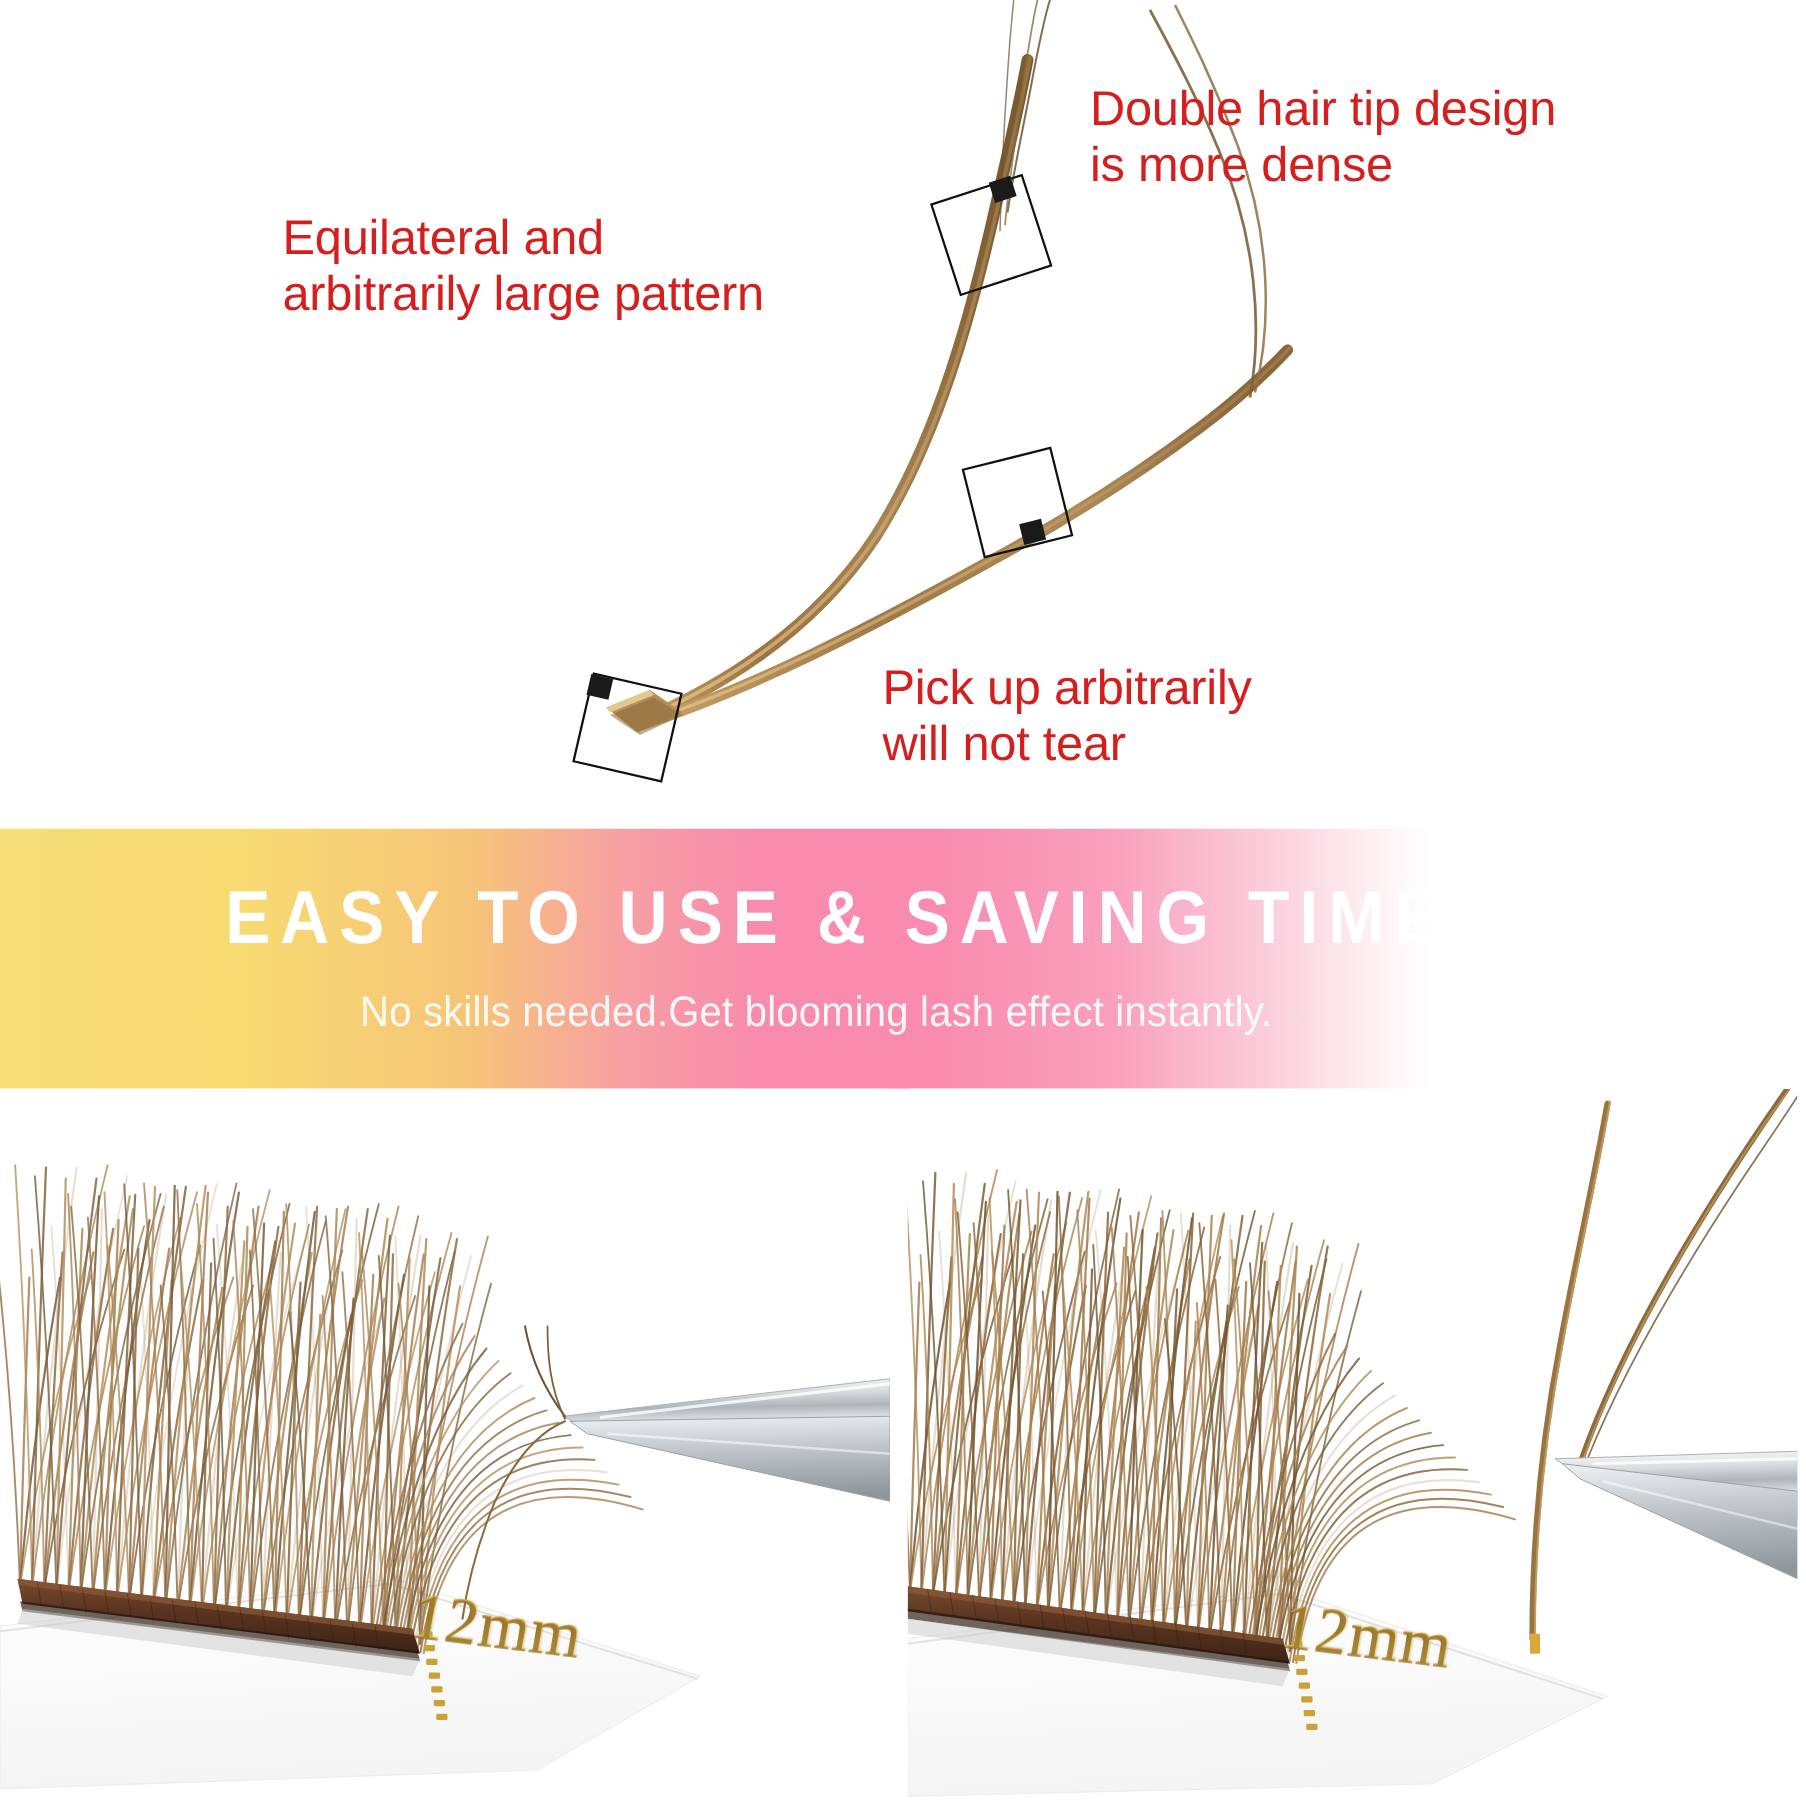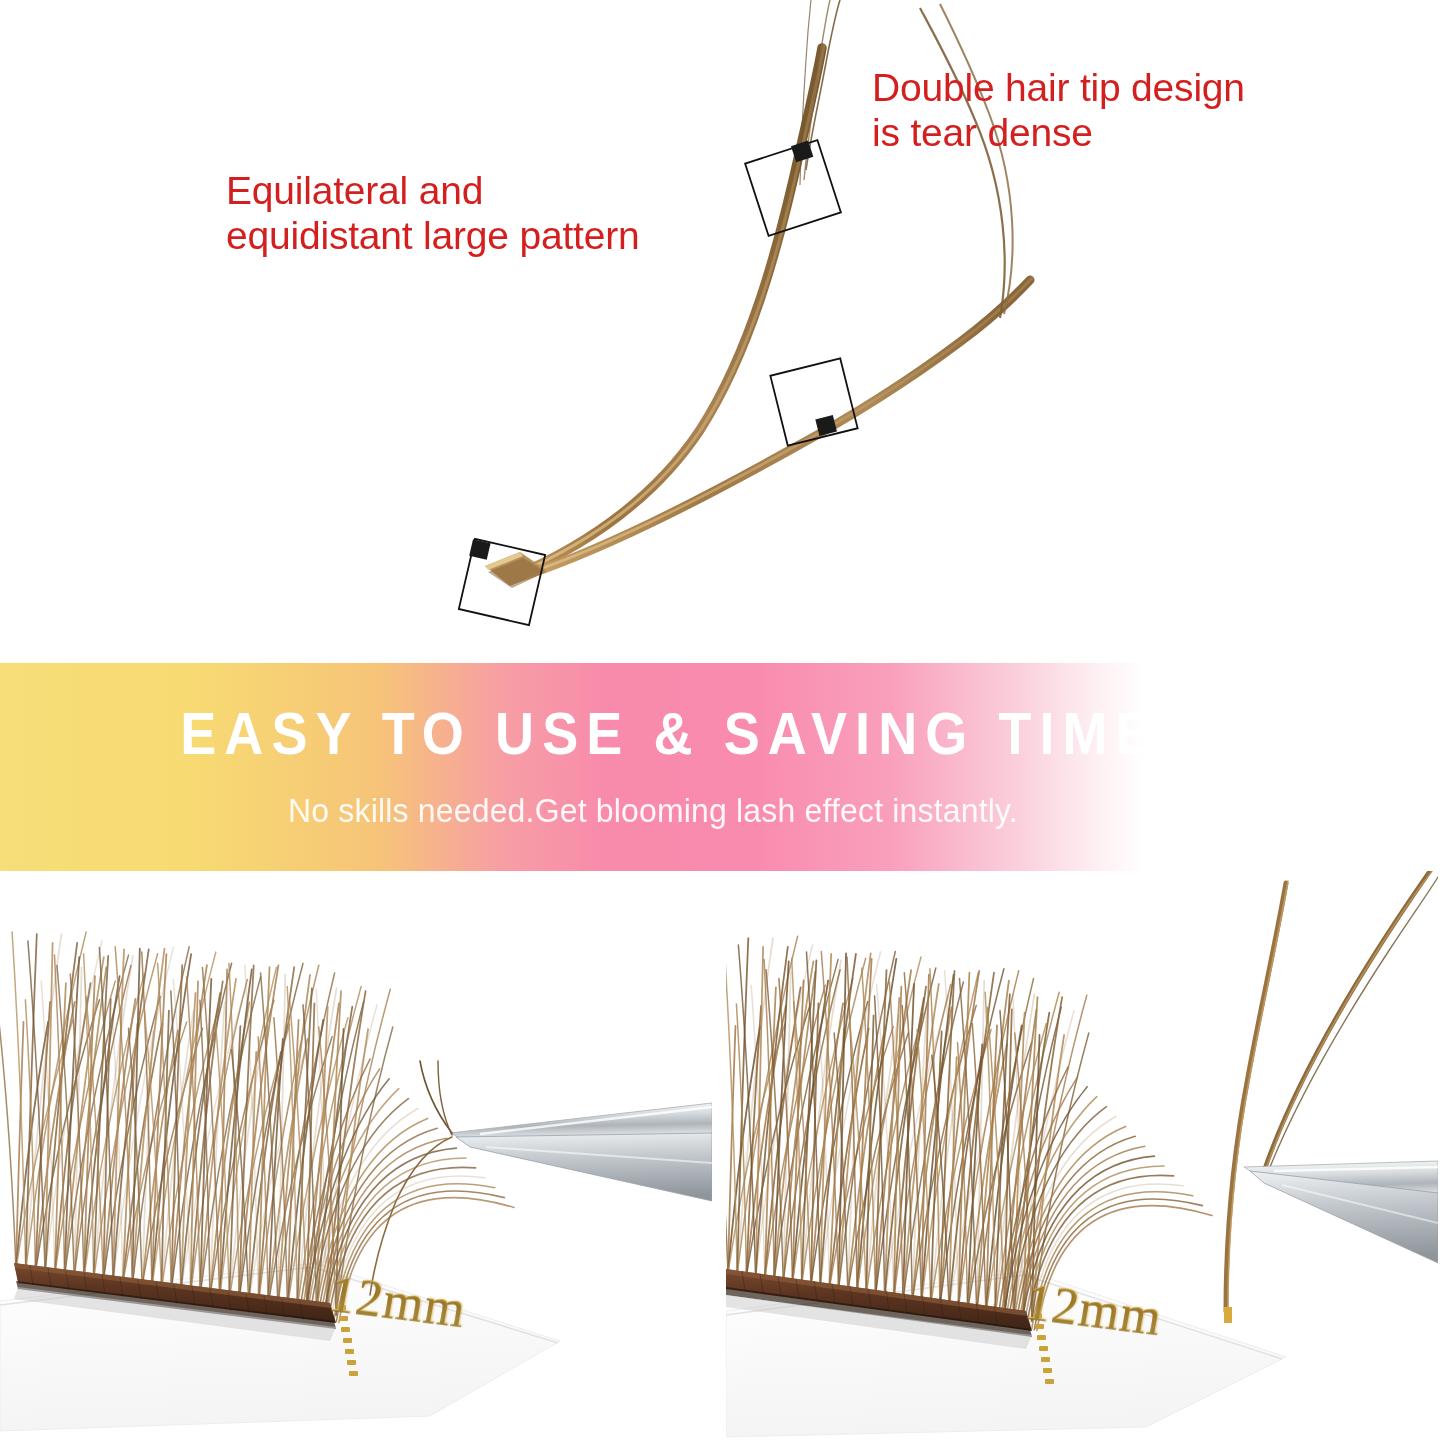--- a/index.html
+++ b/index.html
@@ -199,25 +199,27 @@
       <rect x="817" y="417" width="18" height="17" fill="#1A1A1A" transform="rotate(-14 826 425)"></rect>
     </g>
 
     <g>
       <rect x="466" y="546" width="72" height="72" fill="none" stroke="#111111" stroke-width="1.8" transform="rotate(13 502 582)"></rect>
       <rect x="471" y="541" width="18" height="17" fill="#1A1A1A" transform="rotate(13 480 549)"></rect>
     </g>
   </svg>
 
   <div class="callout-text" id="txt-equilateral">Equilateral and
-equidistant large pattern</div>
+arbitrarily large pattern</div>
 
   <div class="callout-text" id="txt-double">Double hair tip design
-is tear dense</div>
-
+is more dense</div>
+
+  <div class="callout-text" id="txt-pickup">Pick up arbitrarily
+will not tear</div>
 </div>
 
 <div id="banner">
   <div id="banner-headline">EASY TO USE &amp; SAVING TIME</div>
   <div id="banner-sub">No skills needed.Get blooming lash effect instantly.</div>
 </div>
 
 <div id="photos">
 
   <div class="photo-panel" id="photo-left">

